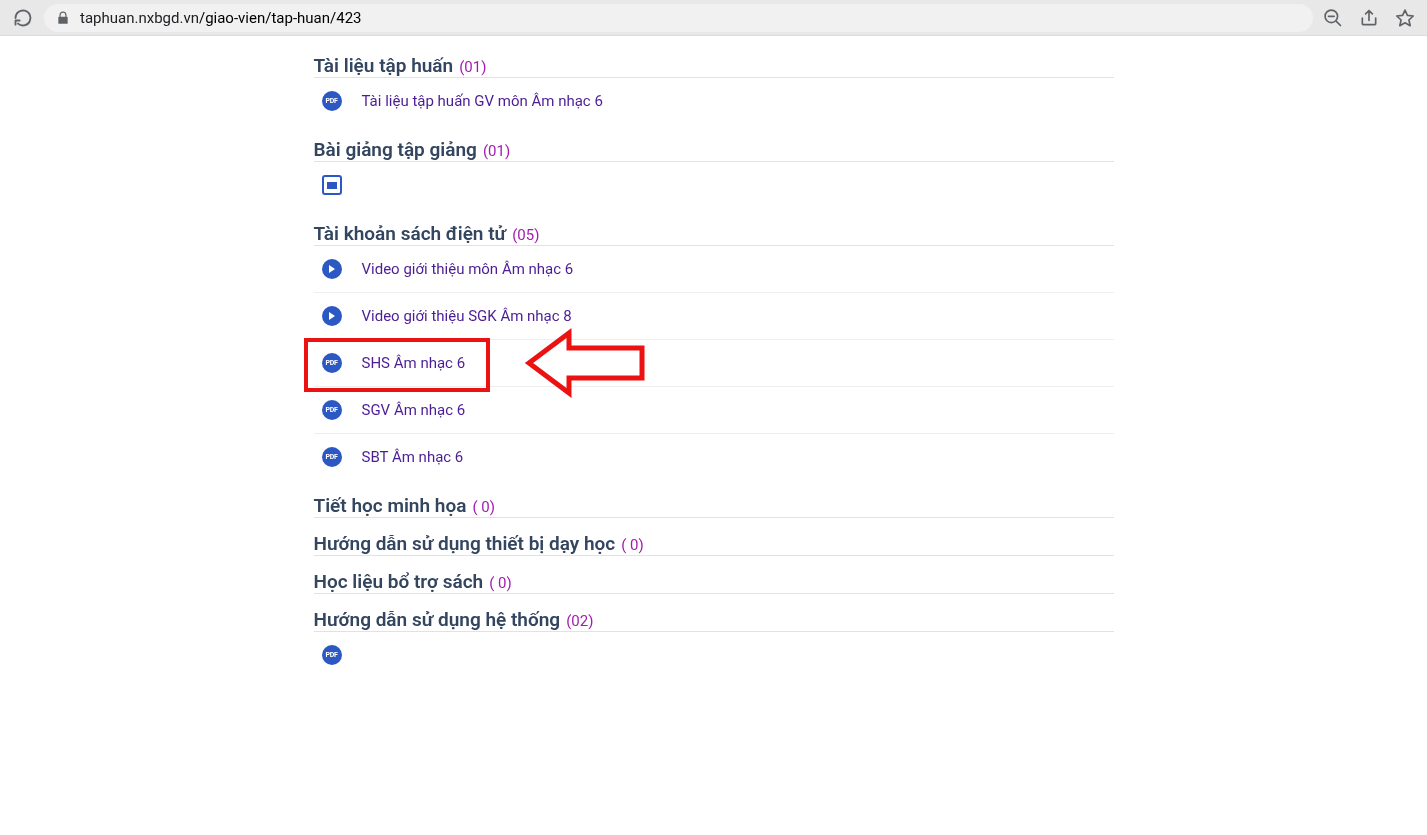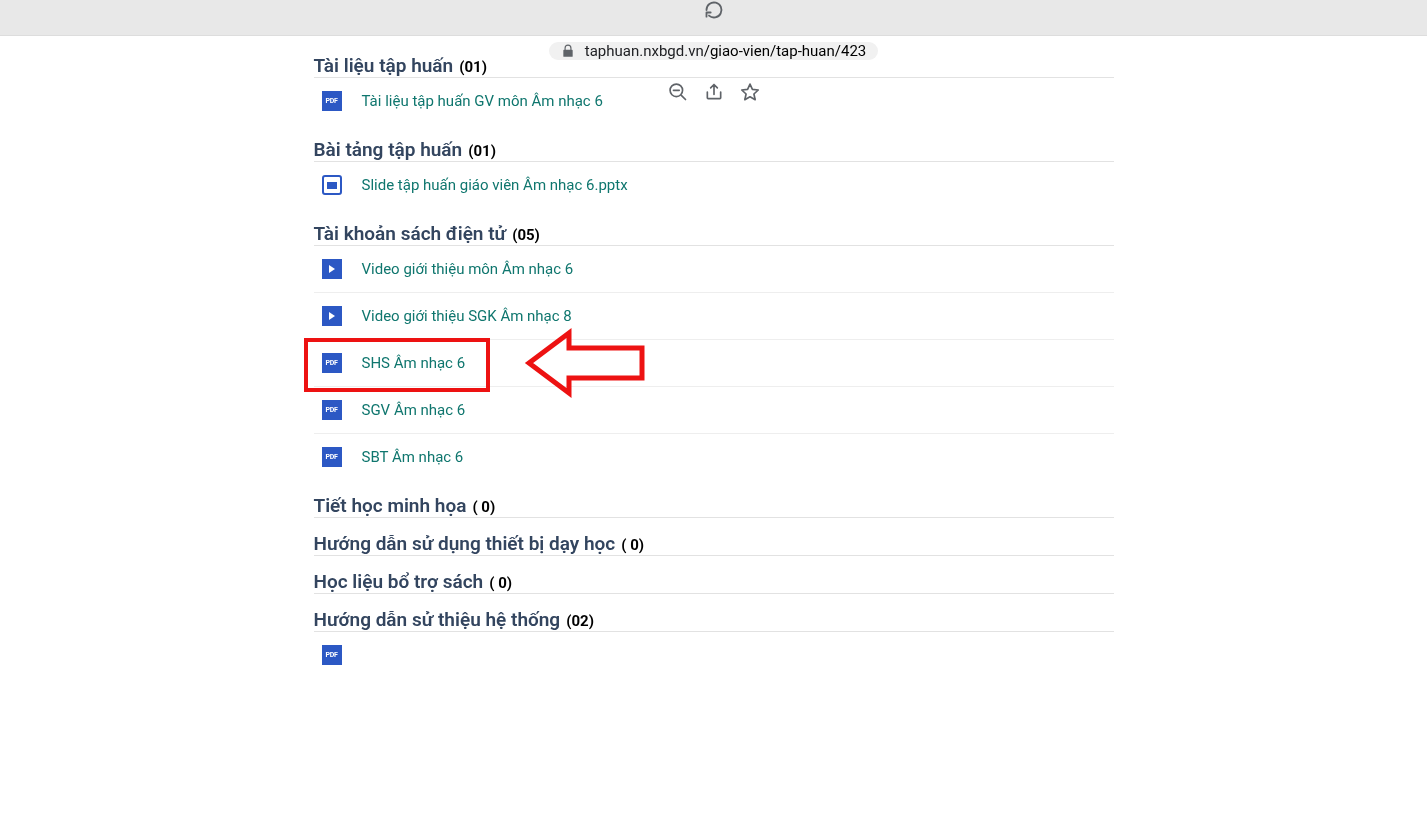--- a/index.html
+++ b/index.html
@@ -11,23 +11,22 @@
       font-family: -apple-system, BlinkMacSystemFont, "Segoe UI", Roboto, Arial, sans-serif;
       background: #ffffff;
       color: #333;
     }
     .browser-bar {
       height: 36px;
       background: #e8e8e8;
       display: flex;
       align-items: center;
       padding: 0 12px;
-      gap: 22px;
+      gap: 10px;
       border-bottom: 1px solid #ddd;
-      flex-direction: column;
     }
     .reload-btn {
       width: 22px;
       height: 22px;
       display: flex;
       align-items: center;
       justify-content: center;
       color: #5f6368;
       cursor: pointer;
     }
@@ -76,43 +75,43 @@
       padding-bottom: 0;
       border-bottom: 1px solid #e2e2e2;
     }
     .section-title {
       font-size: 19px;
       font-weight: 600;
       color: #33455f;
     }
     .section-count {
       font-size: 15px;
-      color: #000000;
-      font-weight: 700;
+      color: #a21caf;
+      font-weight: 400;
     }
     .item-row {
       display: flex;
       align-items: center;
       gap: 20px;
       padding: 13px 8px;
       border-bottom: 1px solid #eee;
       cursor: pointer;
       position: relative;
     }
     .item-row:last-child {
       border-bottom: none;
     }
     .file-icon {
       width: 20px;
       height: 20px;
       flex-shrink: 0;
       display: flex;
       align-items: center;
       justify-content: center;
-      border-radius: 0;
+      border-radius: 10px;
     }
     .pdf-icon {
       background: #2c58c4;
       color: white;
       font-size: 7px;
       font-weight: bold;
       letter-spacing: -0.3px;
     }
     .slide-icon {
       background: #ffffff;
@@ -133,21 +132,21 @@
       content: "";
       width: 0;
       height: 0;
       border-left: 6px solid white;
       border-top: 4px solid transparent;
       border-bottom: 4px solid transparent;
       margin-left: 1px;
     }
     .item-label {
       font-size: 15px;
-      color: #0f766e;
+      color: #4c1d95;
     }
     .highlight-box {
       position: absolute;
       top: -2px;
       left: -10px;
       width: 186px;
       height: 54px;
       border: 4px solid #ed1212;
       pointer-events: none;
     }
@@ -200,26 +199,25 @@
         <span class="section-title">Tài liệu tập huấn</span>
         <span class="section-count">(01)</span>
       </div>
       <div class="item-row">
         <div class="file-icon pdf-icon">PDF</div>
         <span class="item-label">Tài liệu tập huấn GV môn Âm nhạc 6</span>
       </div>
     </div>
     <div class="section">
       <div class="section-header">
-        <span class="section-title">Bài tảng tập huấn</span>
+        <span class="section-title">Bài giảng tập giảng</span>
         <span class="section-count">(01)</span>
       </div>
       <div class="item-row">
         <div class="file-icon slide-icon"></div>
-        <span class="item-label">Slide tập huấn giáo viên Âm nhạc 6.pptx</span>
       </div>
     </div>
     <div class="section">
       <div class="section-header">
         <span class="section-title">Tài khoản sách điện tử</span>
         <span class="section-count">(05)</span>
       </div>
       <div class="item-row">
         <div class="file-icon video-icon"></div>
         <span class="item-label">Video giới thiệu môn Âm nhạc 6</span>
@@ -258,20 +256,20 @@
       </div>
     </div>
     <div class="section">
       <div class="section-header">
         <span class="section-title">Học liệu bổ trợ sách</span>
         <span class="section-count">( 0)</span>
       </div>
     </div>
     <div class="section">
       <div class="section-header">
-        <span class="section-title">Hướng dẫn sử thiệu hệ thống</span>
+        <span class="section-title">Hướng dẫn sử dụng hệ thống</span>
         <span class="section-count">(02)</span>
       </div>
       <div class="item-row">
         <div class="file-icon pdf-icon">PDF</div>
       </div>
     </div>
   </div>
 
 </body></html>

